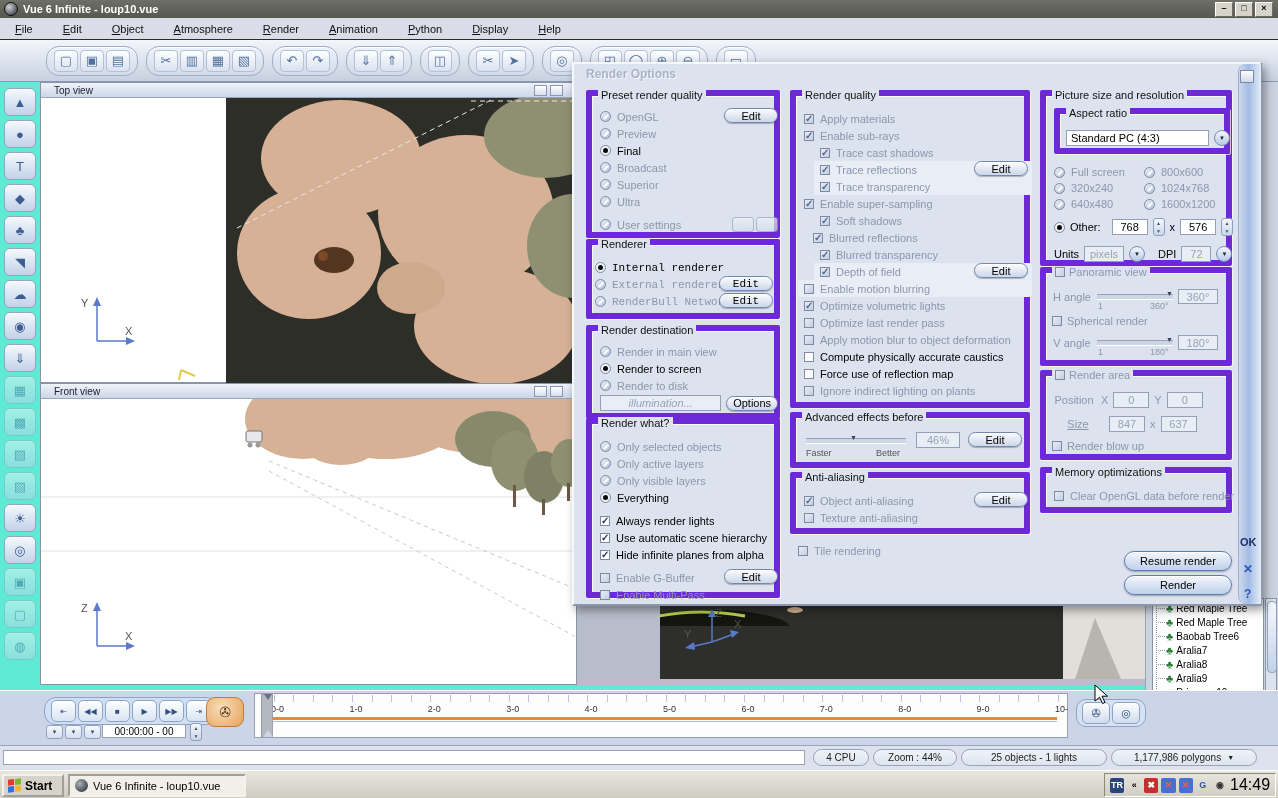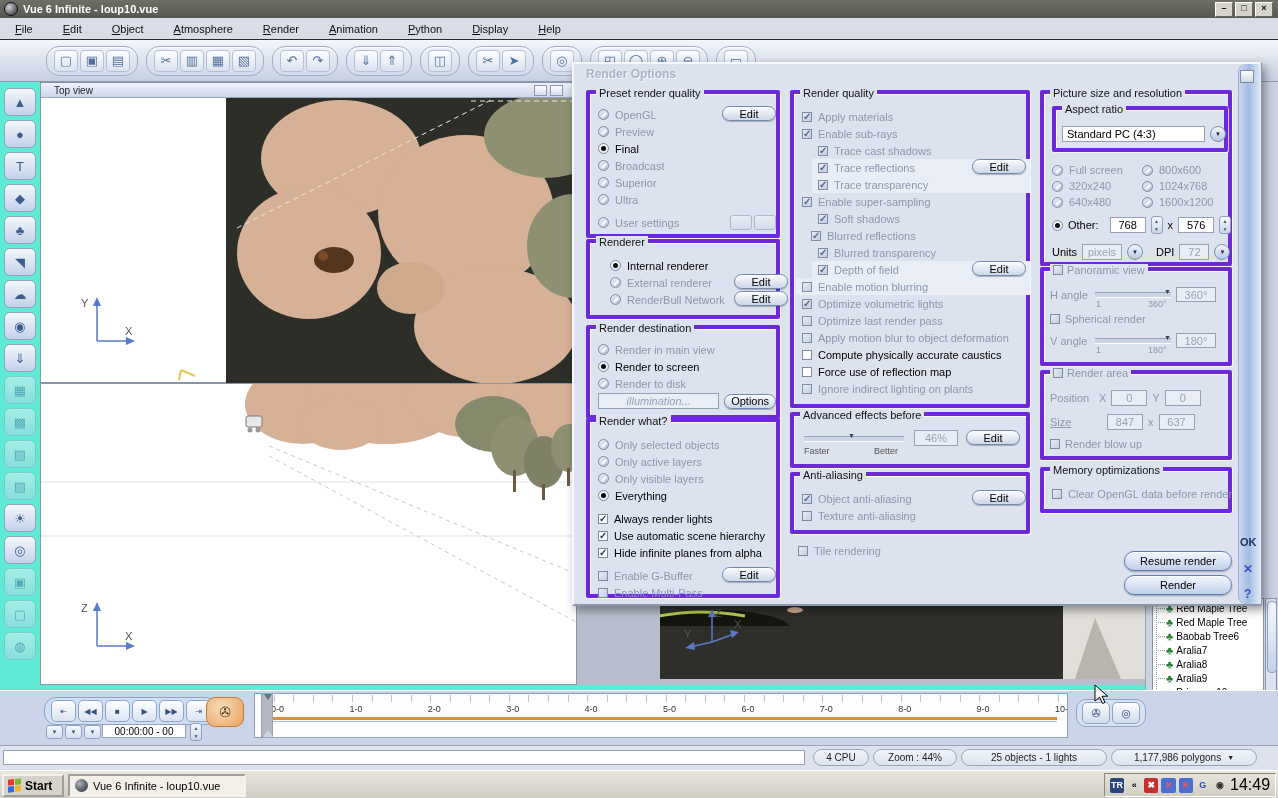--- a/index.html
+++ b/index.html
@@ -36,21 +36,21 @@
   .gizmo{position:absolute;}
   .gizmo text{fill:#555;font-size:11px;font-family:"Liberation Sans",sans-serif;}
   
   #dialog{left:572px;top:62px;width:690px;height:544px;background:#dce2ee;
           border-top:2px solid #f6f8fc;border-left:2px solid #f6f8fc;border-right:2px solid #8d97ab;border-bottom:2px solid #8d97ab;
           box-shadow:3px 4px 9px rgba(0,0,0,.4);box-sizing:border-box;z-index:20;}
   #dlgtitle{left:12px;top:3px;font-size:12px;font-weight:bold;color:#a9b2c6;text-shadow:1px 1px 0 #f6f8fc;}
   #dlgstrip{left:664px;top:0;width:22px;height:540px;background:linear-gradient(90deg,#cdd9ee,#a3bce4 45%,#e4edf9);
             border-left:1px solid #9db0d2;border-radius:8px 0 0 8px;}
   #dlgclose{left:666px;top:6px;width:12px;height:11px;background:linear-gradient(#fff,#cfd9ea);border:1px solid #7e8aa2;}
-  .gb{position:absolute;border:4px solid #6d28d9;border-radius:2px;box-shadow:inset 1px 1px 0 rgba(255,255,255,.85),1px 1px 0 rgba(255,255,255,.7);box-sizing:border-box;}
+  .gb{position:absolute;border:6px solid #6d28d9;border-radius:2px;box-shadow:inset 1px 1px 0 rgba(255,255,255,.85),1px 1px 0 rgba(255,255,255,.7);box-sizing:border-box;text-align:center;}
   .lg{position:absolute;top:-7px;left:6px;background:#dce2ee;padding:0 3px;white-space:nowrap;color:#111;display:flex;align-items:center;gap:4px;}
   .lg.dis{color:#8d97ac;}
   .rows{position:absolute;display:flex;flex-direction:column;}
   .row{position:relative;display:flex;align-items:center;gap:6px;flex:0 0 17px;white-space:nowrap;}
   .row.gap{margin-top:6px;}
   .row.band{background:#e8edf6;box-shadow:-6px 0 0 #e8edf6,4px 0 0 #e8edf6;}
   .lbl{color:#000;}
   .lbl.dis,.dis>.lbl{color:#8d97ac;}
   .radio{width:11px;height:11px;border-radius:50%;border:1px solid #7e8aa2;background:radial-gradient(circle at 35% 30%,#fff,#dfe6f1);position:relative;flex:none;box-sizing:border-box;}
   .radio.sel::after{content:"";position:absolute;left:2px;top:2px;width:5px;height:5px;border-radius:50%;background:#0a0a0a;}
@@ -256,20 +256,26 @@
       <line x1="18" y1="50" x2="18" y2="12" stroke="#5b79c9" stroke-width="1.5"></line>
       <path d="M18 6 l-4 9 h8 z" fill="#5b79c9"></path>
       <line x1="18" y1="50" x2="50" y2="50" stroke="#5b79c9" stroke-width="1.5"></line>
       <path d="M56 50 l-9 -4 v8 z" fill="#5b79c9"></path>
       <text x="2" y="16">Y</text>
       <text x="46" y="44">X</text>
     </svg>
   </div>
 
   <div class="vp" style="left:40px;top:383px;width:537px;height:302px;">
+    <div class="vph">
+      <span>Front view</span>
+      <span class="sp"></span>
+      <span class="vpi"></span>
+      <span class="vpi"></span>
+    </div>
     <svg width="535" height="286">
       <line x1="0" y1="98" x2="535" y2="98" stroke="#dde1e8"></line>
       <line x1="0" y1="152" x2="535" y2="152" stroke="#dde1e8"></line>
       <g fill="#d6b195">
         <ellipse cx="262" cy="20" rx="58" ry="40"></ellipse>
         <ellipse cx="345" cy="16" rx="78" ry="44"></ellipse>
         <ellipse cx="432" cy="14" rx="66" ry="40"></ellipse>
         <ellipse cx="508" cy="22" rx="56" ry="42"></ellipse>
         <ellipse cx="300" cy="40" rx="40" ry="26"></ellipse>
       </g>
@@ -412,21 +418,21 @@
             <span class="lbl dis">User settings</span>
             <span class="minis">
               <span class="minib"></span>
               <span class="minib"></span>
             </span>
           </div>
         </div>
     </div>
     <div class="gb" style="left:12px;top:175px;width:194px;height:80px;">
       <span class="lg">Renderer</span>
-      <div class="rows" style="left:20px;top:14px;width:178px;">
+      <div class="rows" style="left:3px;top:14px;width:178px;font-family:Liberation Mono, monospace;">
           <div class="row">
             <span class="radio sel"></span>
             <span class="lbl">Internal renderer</span>
           </div>
           <div class="row">
             <span class="radio dis"></span>
             <span class="lbl dis">External renderer</span>
             <span class="pillbtn">Edit</span>
           </div>
           <div class="row">

